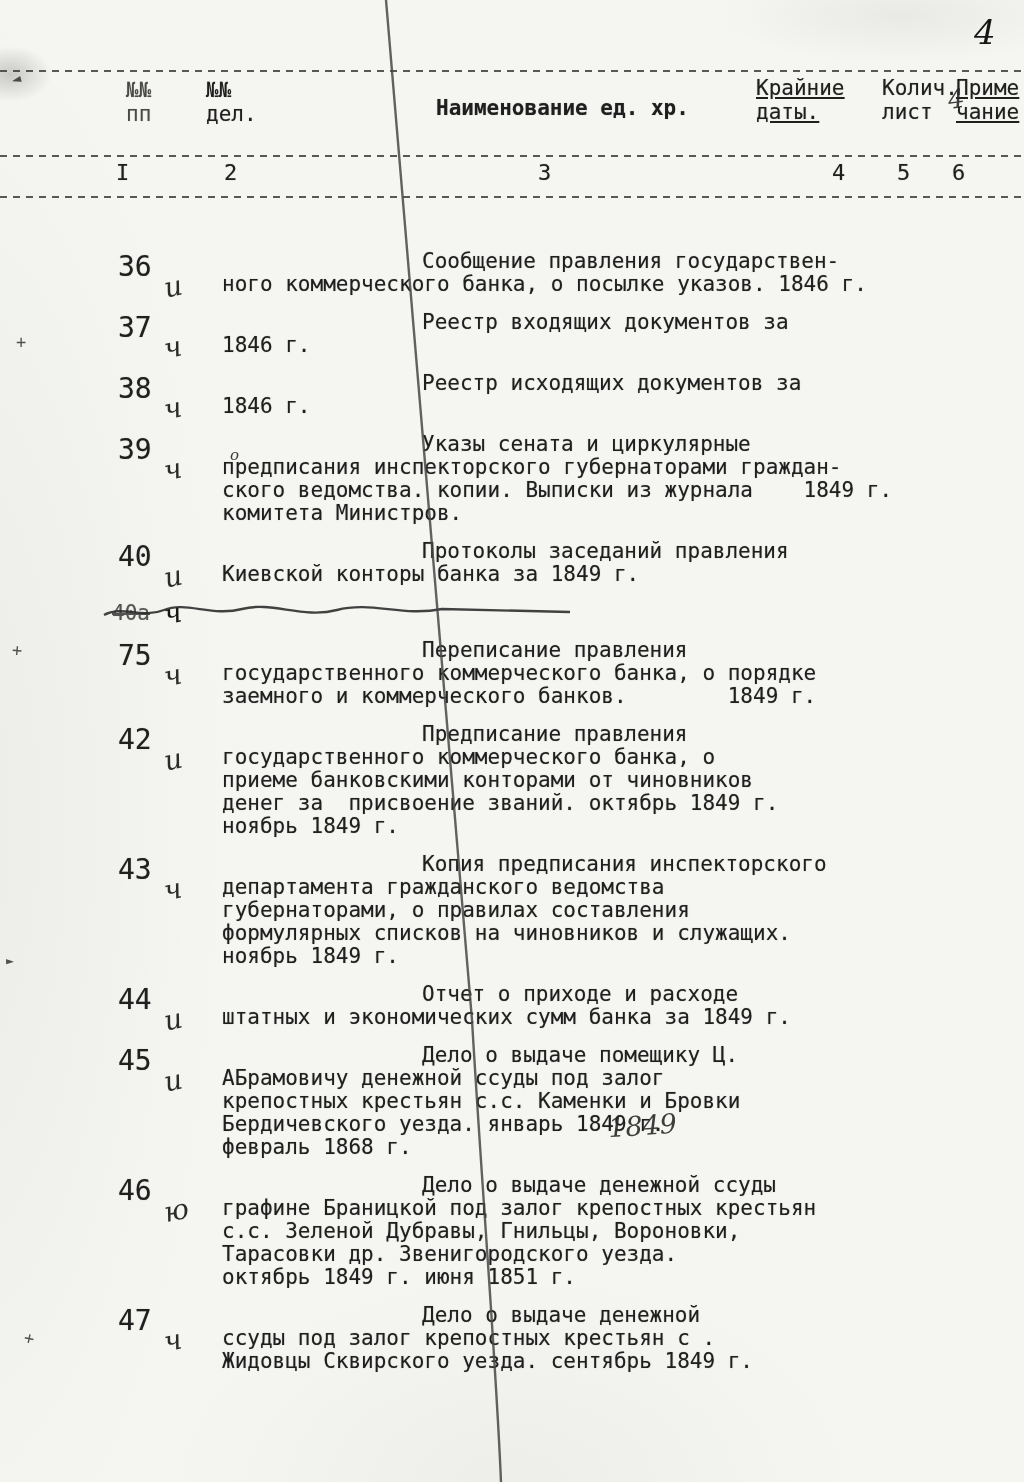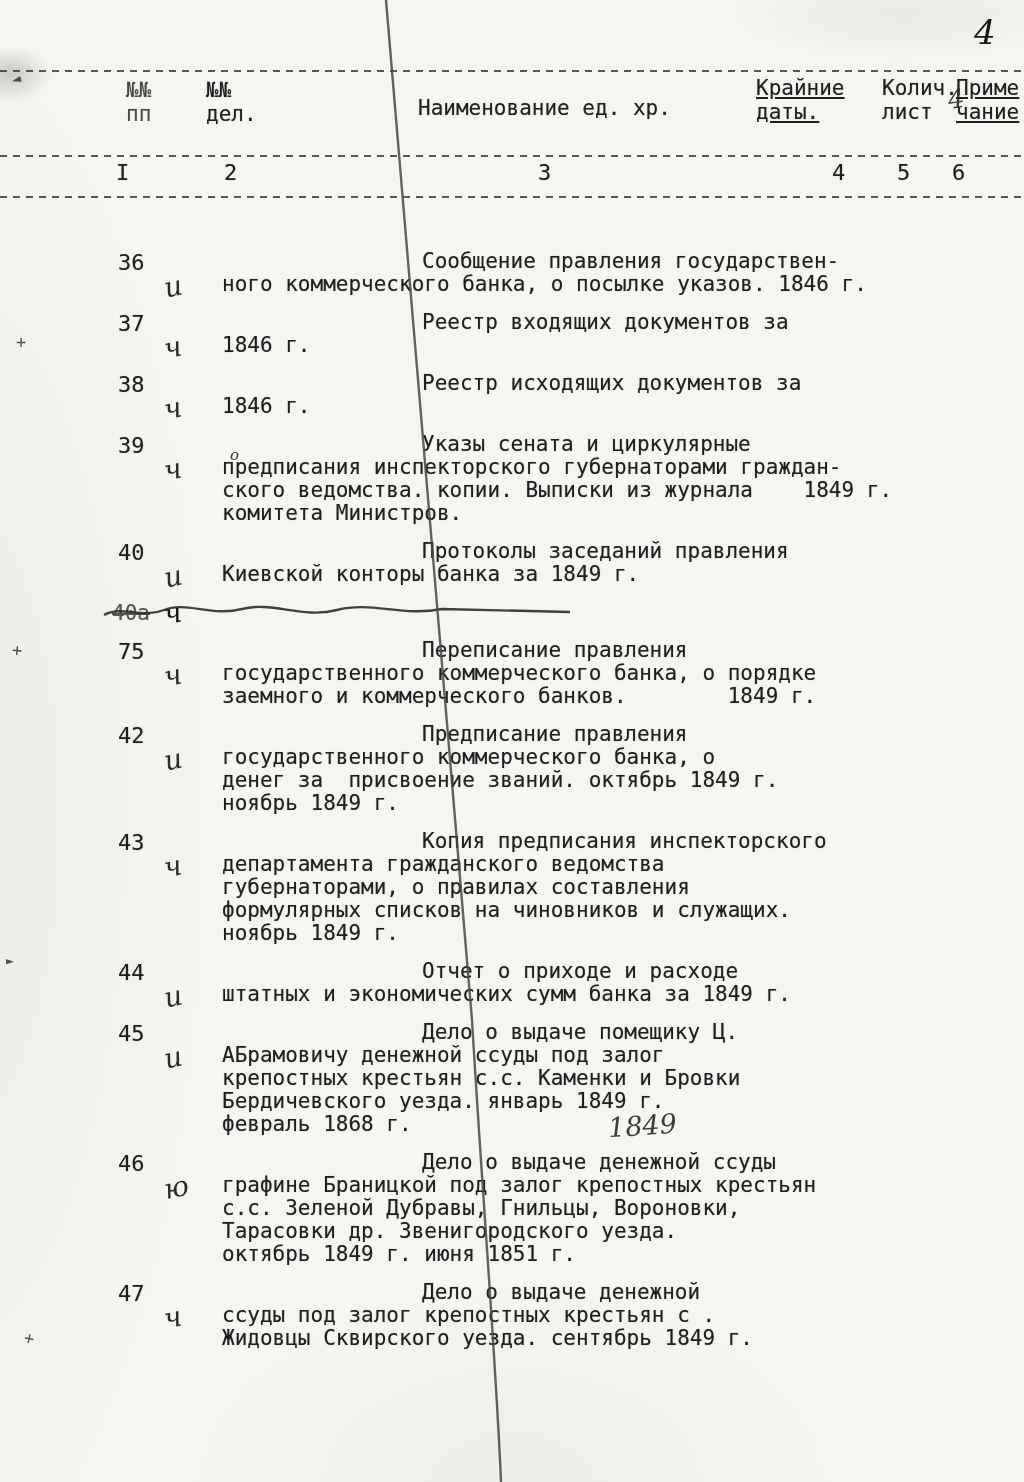--- a/index.html
+++ b/index.html
@@ -28,35 +28,35 @@
   .r1{top:70px;} .r2{top:155px;} .r3{top:196px;}
 
   
   .hcell{
     position:absolute;
     font-size:21px;line-height:24px;
     white-space:pre-line;
   }
   .hc1{left:126px;top:78px;opacity:.8;}
   .hc2{left:206px;top:78px;}
-  .hc3{left:418px;top:96px;}
+  .hc3{left:436px;top:96px;font-weight:bold;}
   .hc4{left:756px;top:76px;text-decoration:underline;}
   .hc5{left:882px;top:76px;}
   .hc6{left:956px;top:76px;text-decoration:underline;}
 
   .colnum{position:absolute;top:160px;font-size:22px;}
   .cn1{left:116px;} .cn2{left:224px;} .cn3{left:538px;}
   .cn4{left:832px;} .cn5{left:897px;} .cn6{left:952px;}
 
   
   .entries{position:absolute;top:250px;left:0;width:1024px;}
   .entry{position:relative;margin-bottom:15px;}
   .entry .num{
     position:absolute;left:118px;top:0;
-    font-size:22px;
+    font-size:28px;
   }
   .hand{
     font-family:"DejaVu Serif", serif;
     font-style:italic;
     color:#161616;
   }
   .entry .mark{
     position:absolute;left:164px;top:20px;
     font-size:28px;
     transform:rotate(-12deg);
@@ -161,21 +161,21 @@
     </svg>
   </div>
       <div class="entry">
     <div class="num tw">75</div>
     <div class="mark hand">ч</div>
     <div class="text tw"><div class="line">Переписание правления</div><div class="line">государственного коммерческого банка, о порядке</div><div class="line">заемного и коммерческого банков.        1849 г.</div></div>
   </div>
       <div class="entry">
     <div class="num tw">42</div>
     <div class="mark hand">и</div>
-    <div class="text tw"><div class="line">Предписание правления</div><div class="line">государственного коммерческого банка, о</div><div class="line">денег за  присвоение званий. октябрь 1849 г.</div><div class="line">ноябрь 1849 г.</div></div>
+    <div class="text tw"><div class="line">Предписание правления</div><div class="line">государственного коммерческого банка, о</div><div class="line">приеме банковскими конторами от чиновников</div><div class="line">денег за  присвоение званий. октябрь 1849 г.</div><div class="line">ноябрь 1849 г.</div></div>
   </div>
       <div class="entry">
     <div class="num tw">43</div>
     <div class="mark hand">ч</div>
     <div class="text tw"><div class="line">Копия предписания инспекторского</div><div class="line">департамента гражданского ведомства</div><div class="line">губернаторами, о правилах составления</div><div class="line">формулярных списков на чиновников и служащих.</div><div class="line">ноябрь 1849 г.</div></div>
   </div>
       <div class="entry">
     <div class="num tw">44</div>
     <div class="mark hand">и</div>
     <div class="text tw"><div class="line">Отчет о приходе и расходе</div><div class="line">штатных и экономических сумм банка за 1849 г.</div></div>

